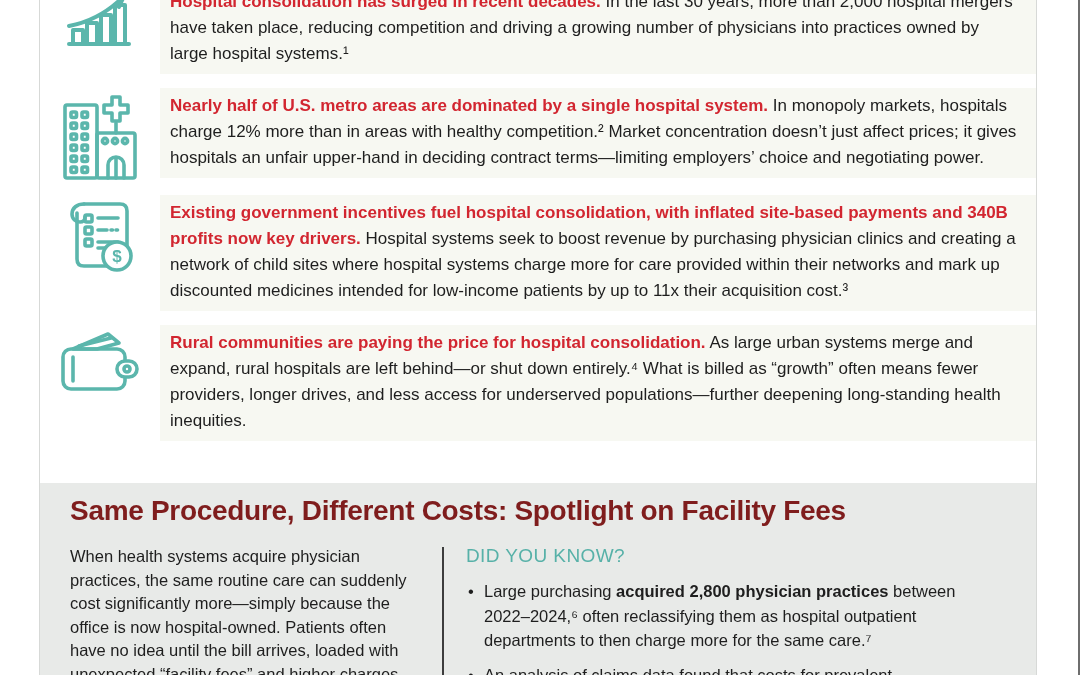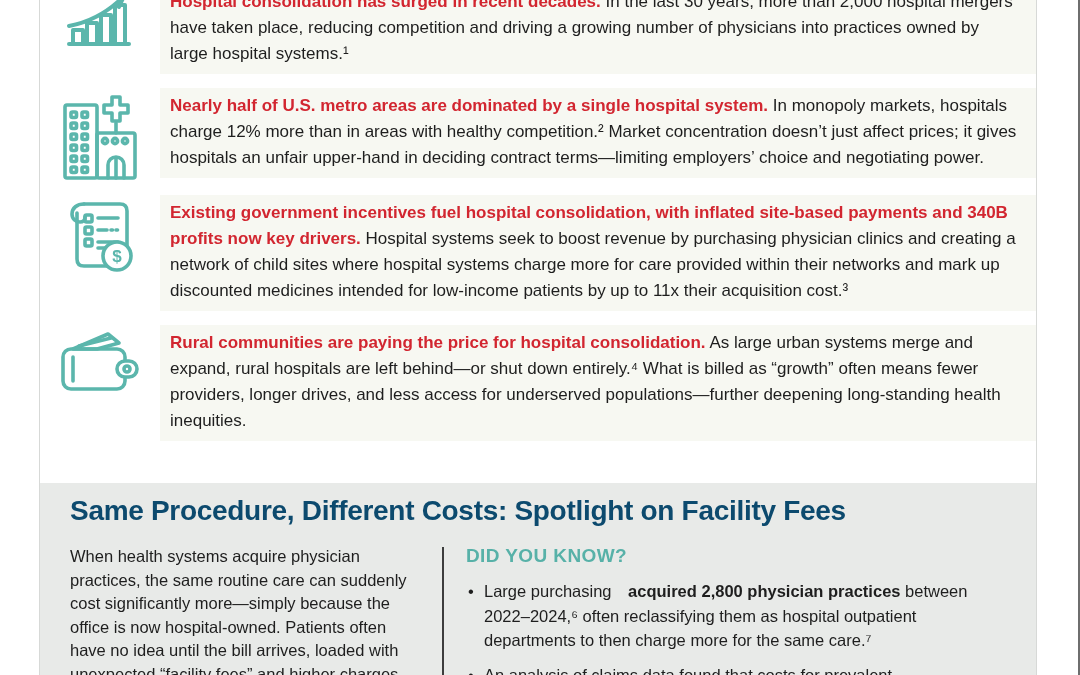--- a/index.html
+++ b/index.html
@@ -27,39 +27,39 @@
   .fact-body { color:#1e1e1e; font-weight:400; }
   svg.icon { display:block; }
   svg.icon * { vector-effect:none; }
 
   
   .spotlight {
     position:absolute; left:0; top:483px; width:996px; height:192px;
     background:#e8eae8; box-sizing:border-box; padding:12px 26px 0 30px;
   }
   .spotlight-title {
-    margin:0 0 16px 0; color:#0c4a6e; font-size:28px; font-weight:700;
+    margin:0 0 16px 0; color:#7f1d1d; font-size:28px; font-weight:700;
     letter-spacing:-0.3px;
   }
   .spot-cols { display:flex; align-items:stretch; }
   .spot-left { width:356px; flex:0 0 356px; font-size:16.5px; line-height:23.5px; }
   .spot-left p { margin:2px 0 0 0; }
   .spot-divider { width:2px; background:#3d3d3d; margin:4px 22px 0 16px; }
   .spot-right { flex:1; }
   .dyk-title {
-    margin:2px 0 12px 0; color:#57b1a8; font-size:19px; font-weight:700;
+    margin:2px 0 12px 0; color:#57b1a8; font-size:19px; font-weight:400;
     letter-spacing:0.4px;
   }
   .dyk-list { list-style:none; margin:0; padding:0; }
   .dyk-list li {
     position:relative; padding-left:18px; max-width:486px;
     font-size:16.5px; line-height:24.5px; margin-bottom:10px;
   }
   .dyk-list li::before { content:"\2022"; position:absolute; left:2px; top:0; }
-  .dyk-bold { font-weight:700;margin-left:12px; }
+  .dyk-bold { font-weight:700; }
 </style>
 </head>
 <body>
 
 <div class="page">
 
   <div class="page-left-border"></div>
   <div class="page-right-border"></div>
   <div class="window-edge"></div>
 

